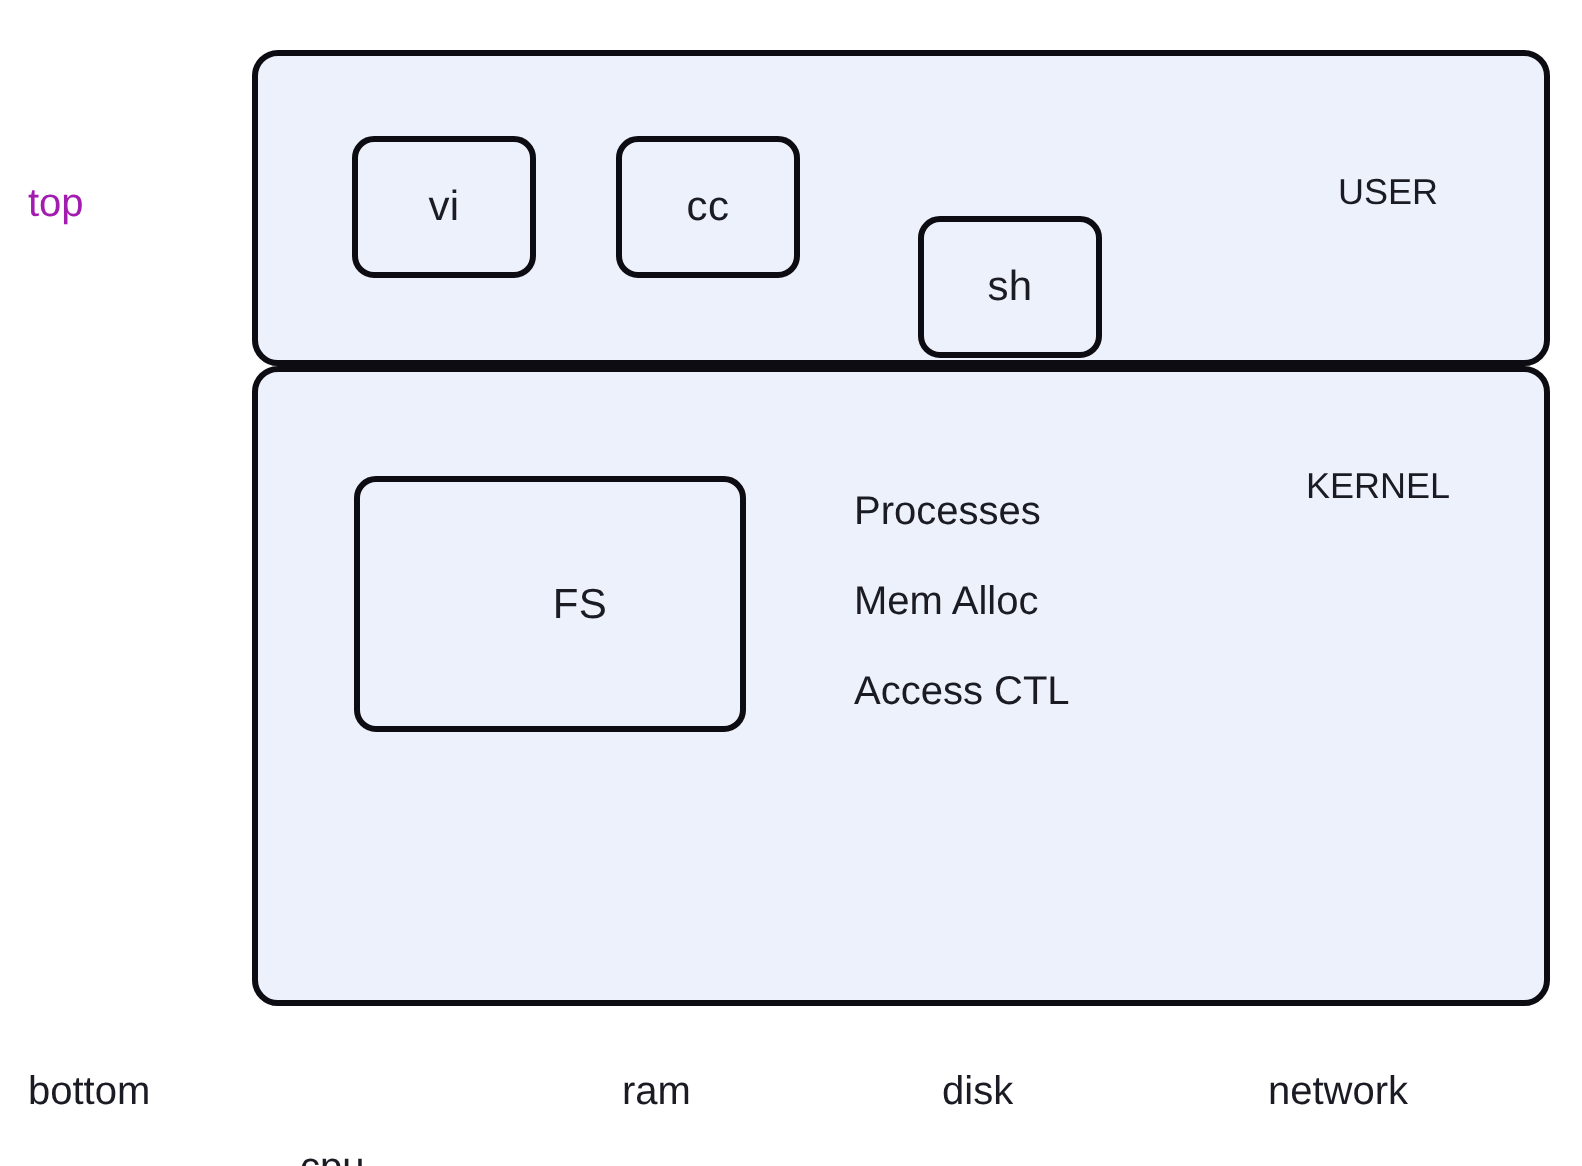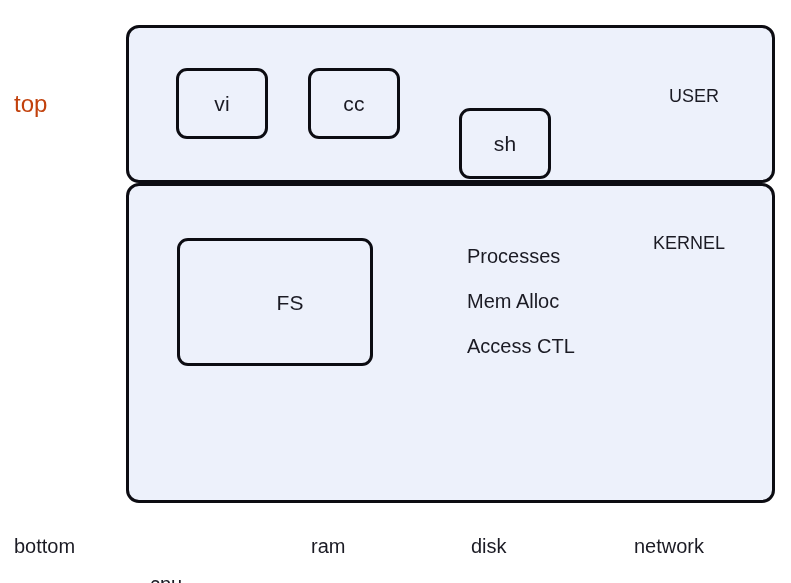--- a/index.html
+++ b/index.html
@@ -43,23 +43,23 @@
   }
   .node-label {
     font-size: 21px;
     line-height: 1;
     color: #1b1b24;
     letter-spacing: 0.2px;
   }
 
   
   .margin-label {
-    font-size: 24px;
+    font-size: 20px;
     line-height: 1;
-    color: #c2410c;
+    color: #a21caf;
     white-space: nowrap;
   }
 
   
   .zone-caption {
     font-size: 18px;
     line-height: 28px;
     color: #1b1b24;
     text-align: center;
     white-space: nowrap;
@@ -114,21 +114,21 @@
       <div>USER</div>
     </div>
   </div>
 
   <div class="abs layer-box" style="left:126px; top:183px; width:649px; height:320px;">
 
     <div class="abs node-box" style="left:48px; top:52px; width:196px; height:128px;padding-left:30px;">
       <span class="node-label">FS</span>
     </div>
 
-    <div class="abs service-list" style="left:298px; top:60px;margin-left:40px;">
+    <div class="abs service-list" style="left:298px; top:60px;">
       <div class="service-item">Processes</div>
       <div class="service-item">Mem Alloc</div>
       <div class="service-item">Access CTL</div>
     </div>
 
     <div class="abs zone-caption" style="left:500px; top:43px; width:120px;">
       <div>KERNEL</div>
     </div>
   </div>
 

